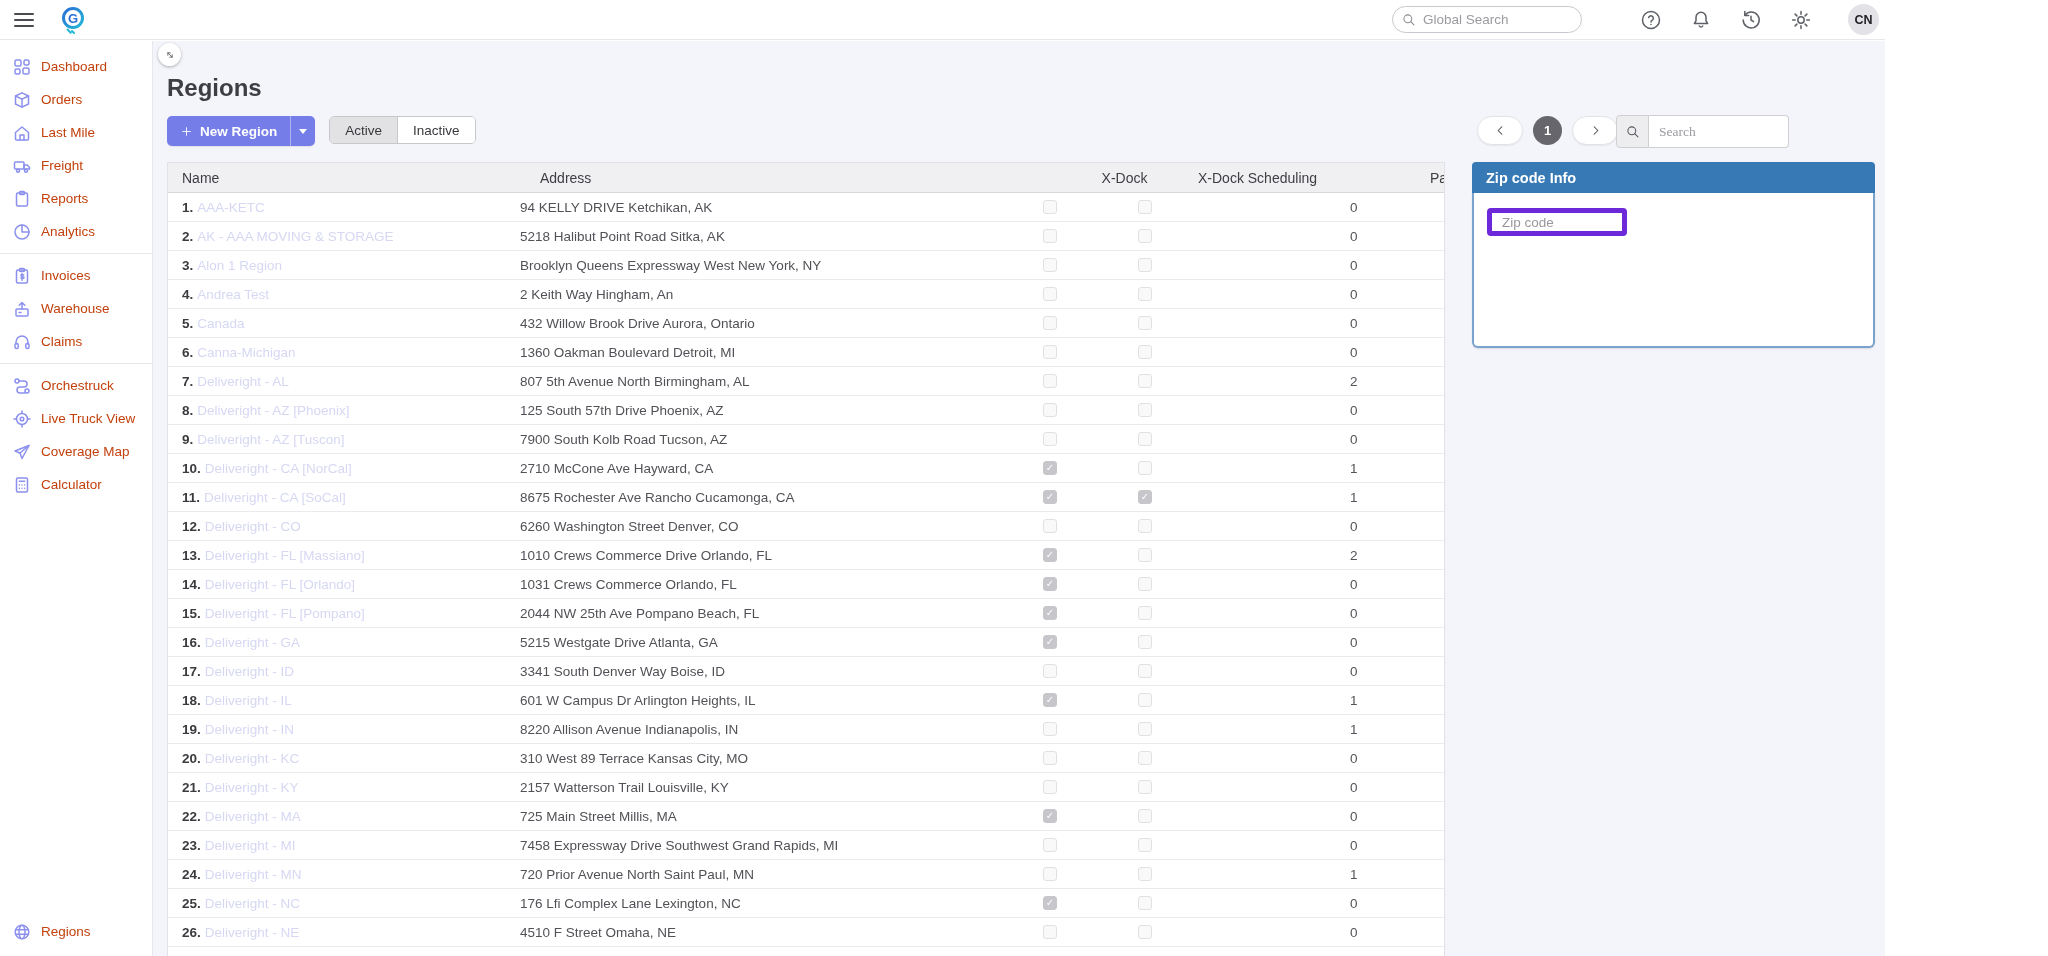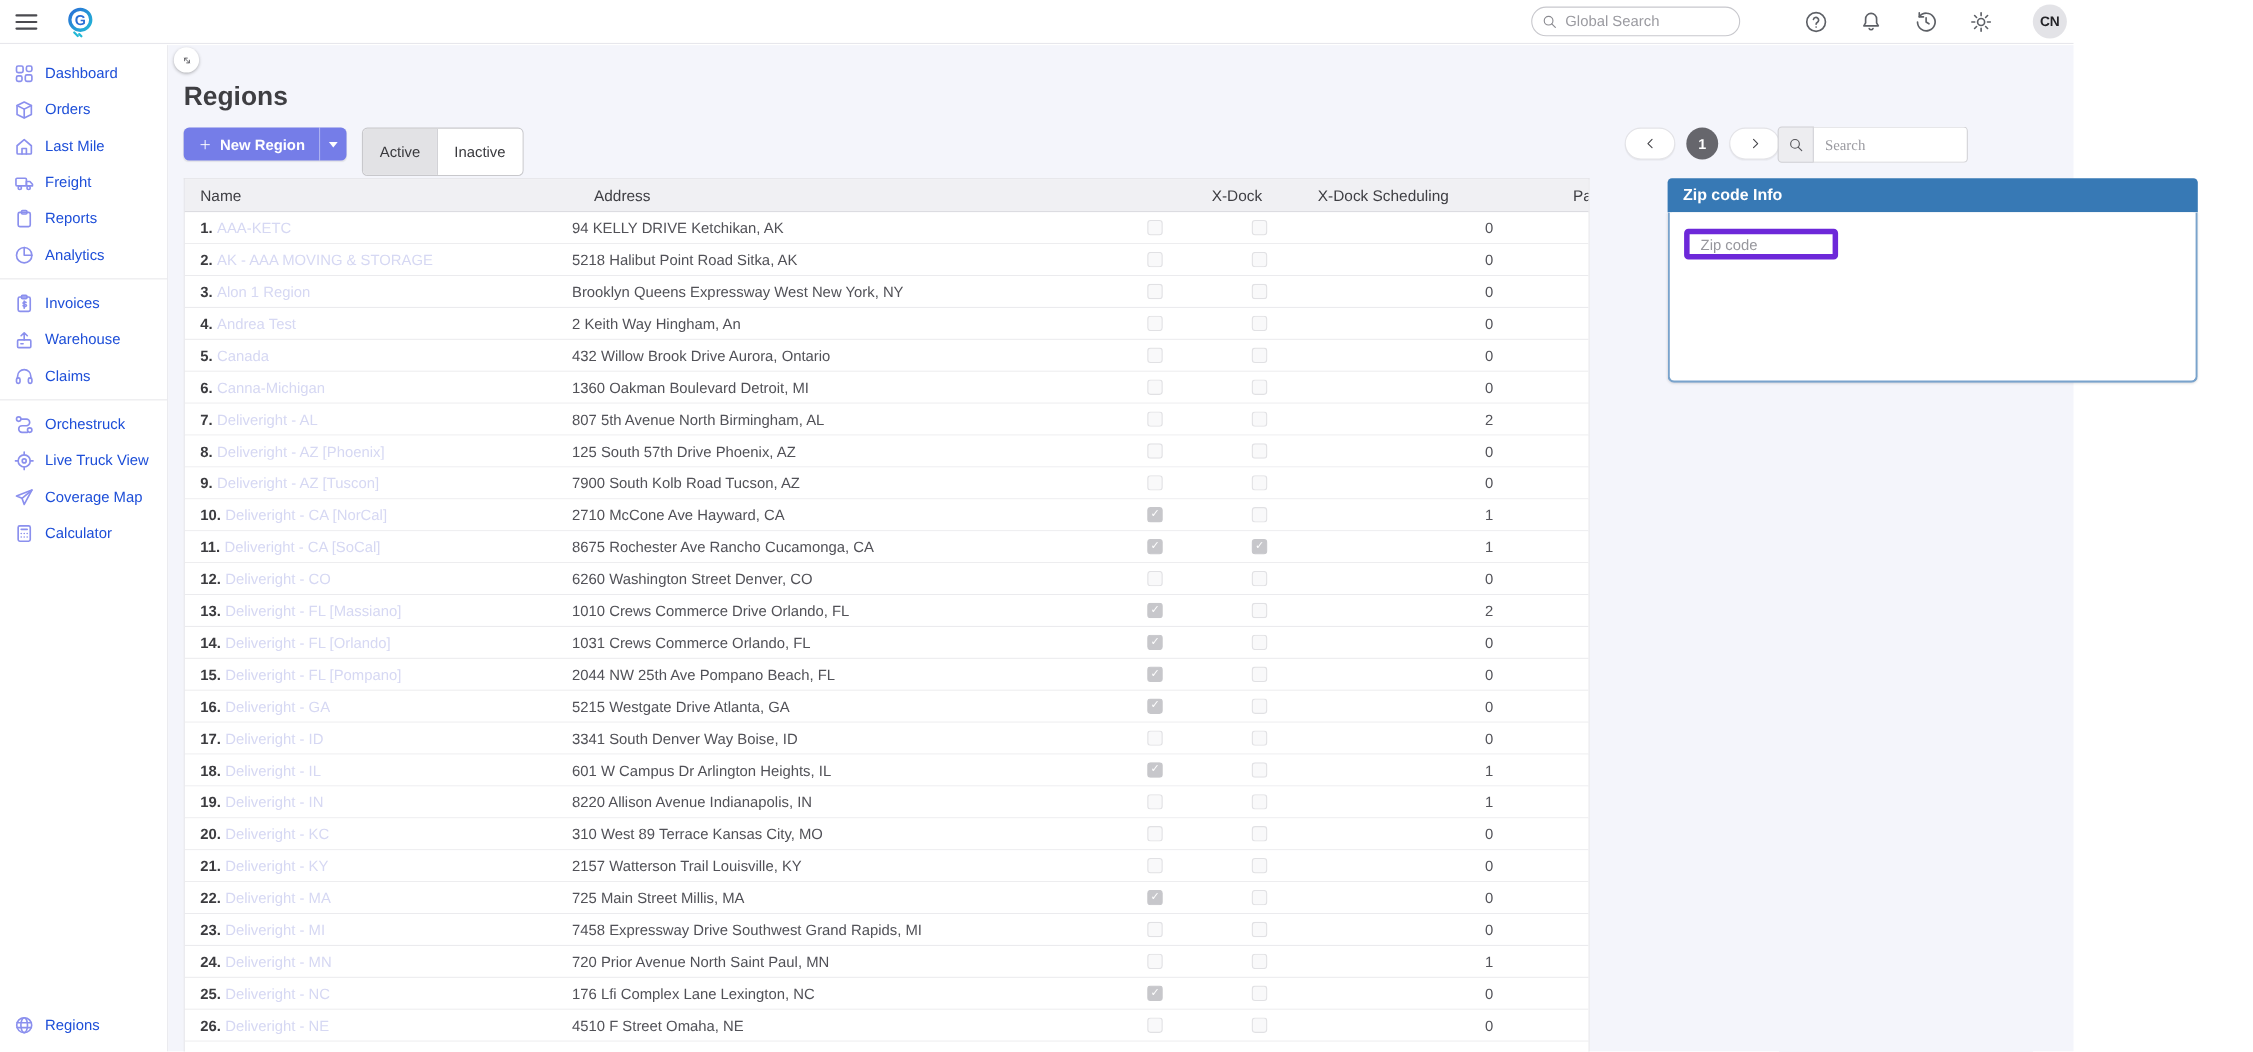--- a/index.html
+++ b/index.html
@@ -18,37 +18,37 @@
   .gsearch .ico { position:absolute; left:9px; top:6px; width:15px; height:15px; color:#8a8a90; }
   .gsearch input { width:100%; height:100%; border:1px solid #c8c8cd; border-radius:14px; padding:0 10px 0 30px; font-size:13.5px; color:#3c3c40; outline:none; background:#fff; font-family:inherit; }
   .gsearch input::placeholder { color:#9b9ba1; }
   .tb-ico { width:22px; height:22px; color:#5d6066; cursor:pointer; }
   .avatar { width:31px; height:31px; border-radius:50%; background:#e3e3e7; color:#232327; font-size:12.5px; font-weight:bold; display:flex; align-items:center; justify-content:center; margin-left:8px; cursor:pointer;text-align:center; }
 
   
   .sidebar { position:absolute; left:0; top:41px; width:153px; height:915px; background:#fff; border-right:1px solid #e7e7ec; padding-top:9px; }
   .side-item { height:33px; display:flex; align-items:center; gap:10px; padding:0 8px 0 13px; cursor:pointer; }
   .side-icon { width:18px; height:18px; color:#8b90ee; flex:none; }
-  .side-label { font-size:13.5px; color:#1d4ed8; white-space:nowrap; }
+  .side-label { font-size:13.5px; color:#c2410c; white-space:nowrap; }
   .side-divider { height:1px; background:#e8e8ec; margin:5px 0; }
   .side-bottom { position:absolute; bottom:8px; left:0; width:100%; }
 
   
   .content { position:absolute; left:153px; top:41px; width:1732px; height:915px; background:#f4f5fb; }
   .expand-btn { position:absolute; left:5px; top:2px; width:23px; height:23px; border-radius:50%; background:#fff; box-shadow:0 1px 3px rgba(0,0,0,.3); display:flex; align-items:center; justify-content:center; cursor:pointer; z-index:4; }
   .expand-btn .ico { width:12px; height:12px; color:#55555a; }
   .page-title { position:absolute; left:14px; top:33px; font-size:24px; font-weight:bold; color:#3e3e42; }
 
   .controls-left { position:absolute; left:14px; top:75px; display:flex; gap:14px; }
   .btn-new { display:flex; height:30px; background:#757de8; border-radius:5px; color:#fff; cursor:pointer; box-shadow:0 1px 1px rgba(0,0,0,.08); }
   .btn-new .main { display:flex; align-items:center; gap:7px; padding:0 13px; font-size:13.5px; font-weight:600; }
   .btn-new .main .ico { width:13px; height:13px; stroke-width:2.2; color:#fff; }
   .btn-new .caret-seg { width:25px; display:flex; align-items:center; justify-content:center; border-left:1px solid rgba(255,255,255,.4); }
   .caret { width:0; height:0; border-left:4.5px solid transparent; border-right:4.5px solid transparent; border-top:5px solid #fff; }
-  .toggle { display:flex; height:44px; border:1px solid #c8c8cc; border-radius:5px; overflow:hidden; background:#fff; }
+  .toggle { display:flex; height:28px; border:1px solid #c8c8cc; border-radius:5px; overflow:hidden; background:#fff; }
   .toggle .seg { padding:0 15px; display:flex; align-items:center; font-size:13.5px; color:#39393d; cursor:pointer; background:#fff; }
   .toggle .seg.active { background:#e2e2e5; }
   .toggle .seg + .seg { border-left:1px solid #c8c8cc; }
 
   .pagination { position:absolute; left:1324px; top:75px; display:flex; align-items:center; gap:10px; }
   .pg-pill { width:46px; height:29px; border-radius:15px; background:#fff; border:1px solid #e3e3e7; box-shadow:0 1px 1px rgba(0,0,0,.06); display:flex; align-items:center; justify-content:center; cursor:pointer; }
   .pg-pill .ico { width:15px; height:15px; color:#45454a; stroke-width:2; }
   .pg-num { width:29px; height:29px; border-radius:50%; background:#66666c; color:#fff; font-size:13px; font-weight:bold; display:flex; align-items:center; justify-content:center; cursor:pointer; }
 
   .tbl-search { position:absolute; left:1463px; top:74px; display:flex; height:33px; }
@@ -71,21 +71,21 @@
   .row-num { font-weight:bold; color:#3b3b3f; }
   .row-name { color:#d6d8f3; margin-left:4px; cursor:pointer; }
   .row-address { color:#515157; }
   .row-partners { color:#54545a; }
   .cb { width:14px; height:14px; border-radius:3px; border:1px solid #e1e1e4; background:#f9f9fa; display:flex; align-items:center; justify-content:center; cursor:pointer; }
   .cb.checked { background:#c7c7cb; border-color:#c7c7cb; }
   .cb.checked::after { content:"\2713"; color:#fff; font-size:10px; line-height:1; }
   .t-filler { height:11px; background:#fff; }
 
   
-  .zip-panel { position:absolute; left:1363px; top:121px; width:482px; }
+  .zip-panel { position:absolute; left:1319px; top:121px; width:403px; }
   .zip-head { height:31px; background:#3779b5; border-radius:4px 4px 0 0; color:#fff; font-size:14.5px; font-weight:bold; display:flex; align-items:center; padding:0 14px; }
   .zip-body { height:155px; background:#fff; border:2px solid #79a3cc; border-top:none; border-radius:0 0 6px 6px; box-shadow:0 1px 2px rgba(0,0,0,.1); padding:15px 13px; }
   .zip-body input { width:140px; height:28px; border:5px solid #6d28d9; border-radius:4px; padding:0 10px; font-size:13.5px; color:#3c3c40; outline:none; font-family:inherit; }
   .zip-body input::placeholder { color:#97979d; }
 </style>
 </head>
 <body>
 
 <div class="app">
 

